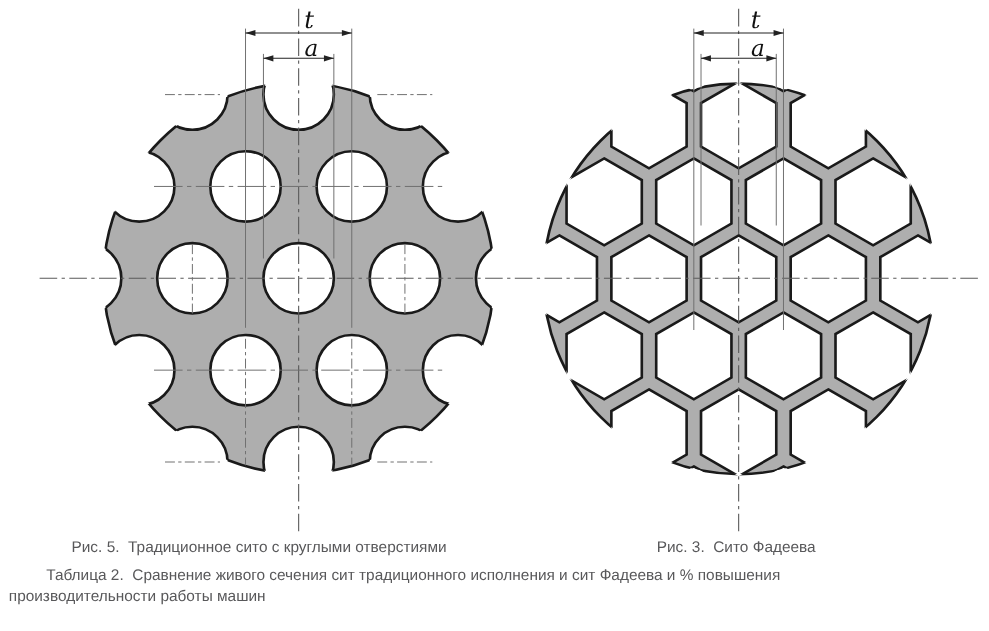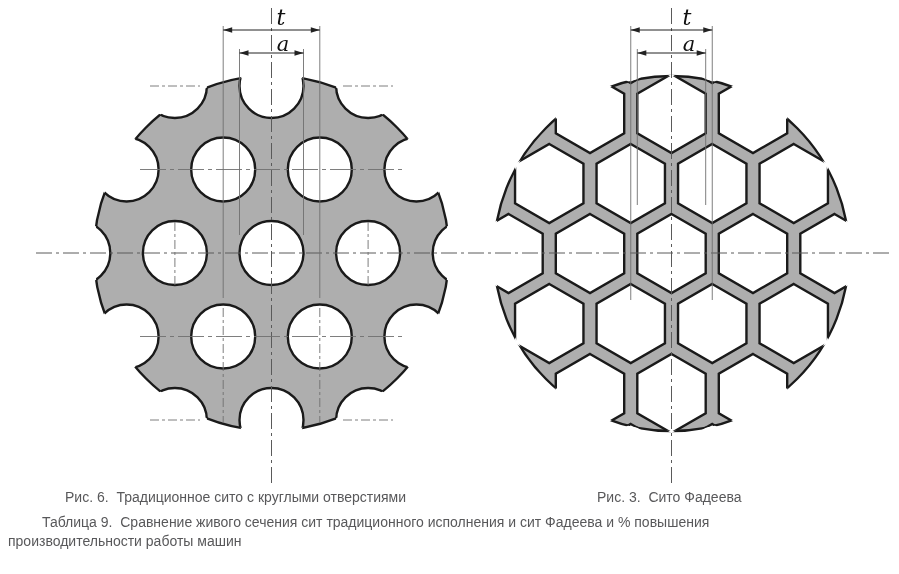--- a/index.html
+++ b/index.html
@@ -152,15 +152,15 @@
       <use href="#arr" transform="translate(637.3,53)"></use>
       <use href="#arr" transform="translate(705.7,53) rotate(180)"></use>
     </g>
     <text class="dimlabel t-label" x="281" y="25" text-anchor="middle">t</text>
     <text class="dimlabel a-label" x="283" y="51" text-anchor="middle">a</text>
     <text class="dimlabel t-label" x="687" y="25" text-anchor="middle">t</text>
     <text class="dimlabel a-label" x="689" y="51" text-anchor="middle">a</text>
   </g>
 </svg>
 
-<div class="caption" style="left:65px;top:489px;">Рис. 6.  Традиционное сито с круглыми отверстиями</div>
+<div class="caption" style="left:65px;top:489px;">Рис. 5.  Традиционное сито с круглыми отверстиями</div>
 <div class="caption" style="left:597px;top:489px;">Рис. 3.  Сито Фадеева</div>
-<div class="tablecap">Таблица 9.  Сравнение живого сечения сит традиционного исполнения и сит Фадеева и % повышения производительности работы машин</div>
+<div class="tablecap">Таблица 2.  Сравнение живого сечения сит традиционного исполнения и сит Фадеева и % повышения производительности работы машин</div>
 
 </body></html>

